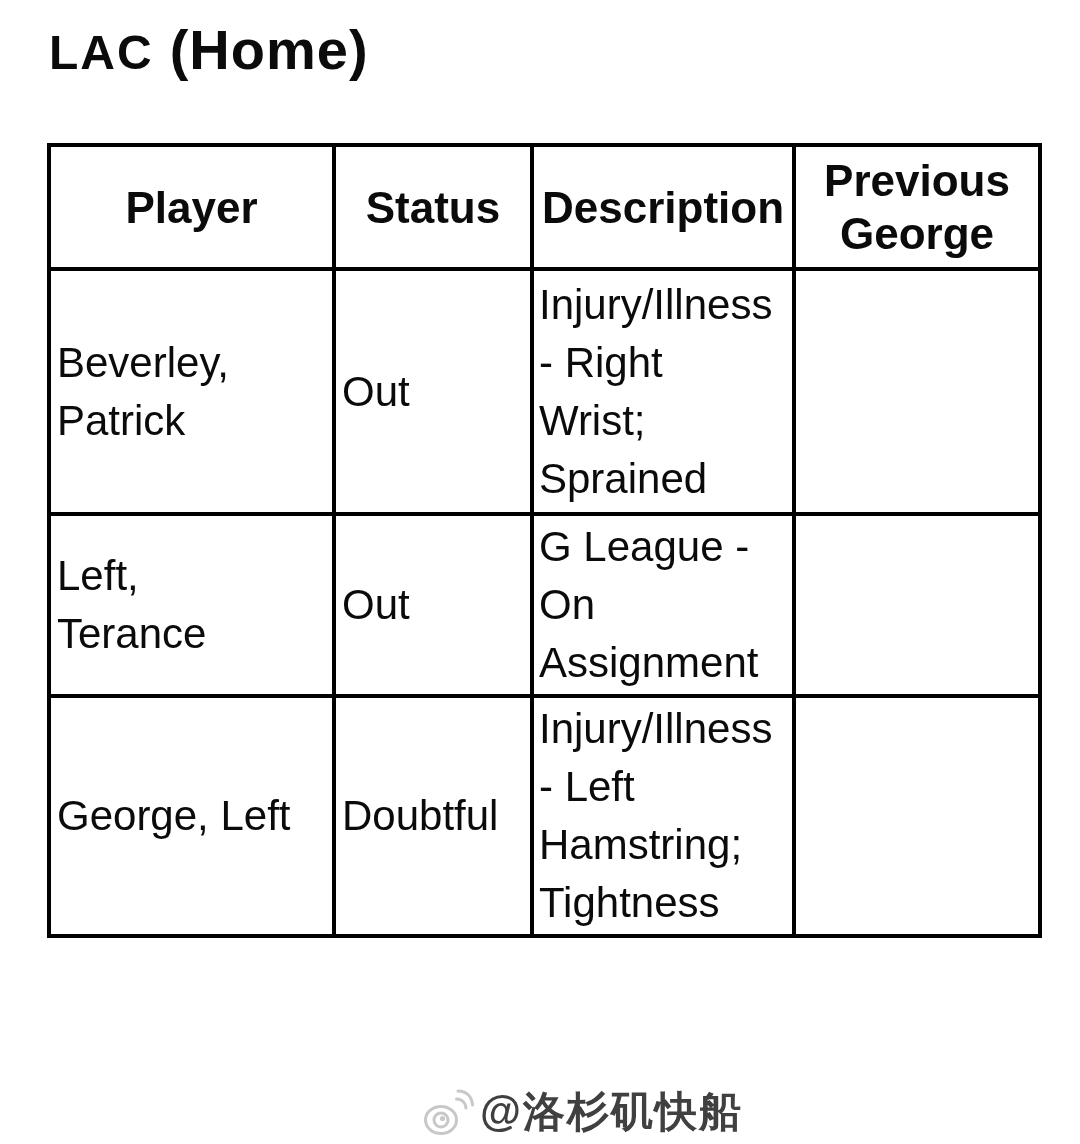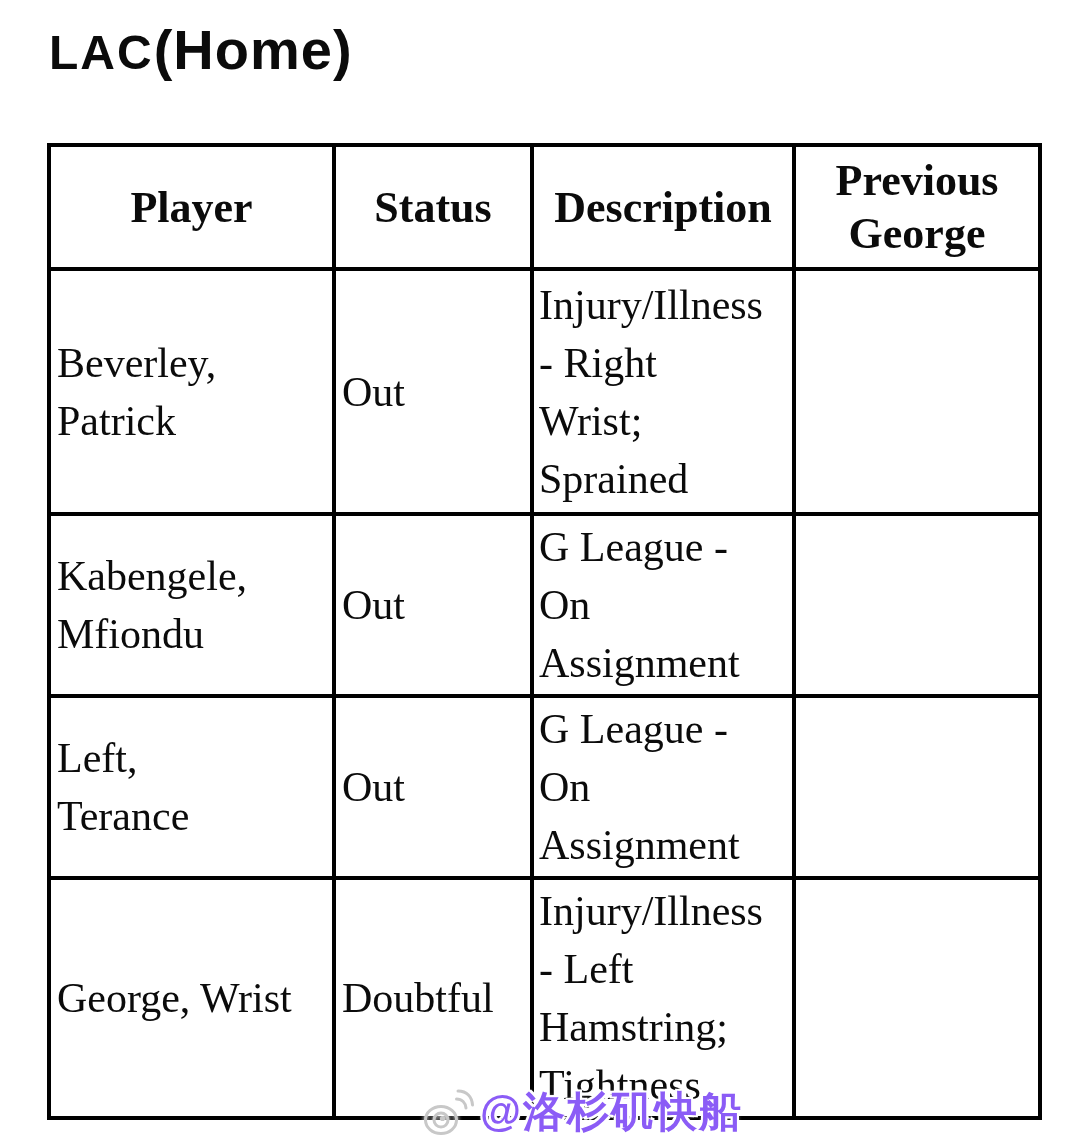--- a/index.html
+++ b/index.html
@@ -19,32 +19,31 @@
     white-space:nowrap;
   }
   .title .team {
     font-size:48px;
     font-weight:700;
     letter-spacing:2px;
   }
   .title .ctx {
     font-size:56px;
     font-weight:700;
-    margin-left:0;
+    margin-left:16px;
     letter-spacing:1px;
   }
 
   table.report {
     position:absolute;
     left:47px; top:143px;
     width:991px;
     border-collapse:collapse;
     table-layout:fixed;
     border:2px solid #000000;
-    font-family:Liberation Serif, serif;
   }
   col.c-player   { width:285px; }
   col.c-status   { width:198px; }
   col.c-desc     { width:262px; }
   col.c-prev     { width:246px; }
 
   th, td {
     border:4px solid #000;
     white-space:pre-line;
     overflow:hidden;
@@ -77,21 +76,21 @@
     position:absolute;
     left:422px; top:1084px;
     display:flex;
     align-items:center;
     gap:6px;
     z-index:5;
   }
   .watermark .wm-text {
     font-size:42px;
     font-weight:700;
-    color:#8b5cf6;
+    color:#404040;
     letter-spacing:2px;
     white-space:nowrap;
     text-shadow:
       -2px -2px 0 #ffffff, 2px -2px 0 #ffffff,
       -2px  2px 0 #ffffff, 2px  2px 0 #ffffff,
        0 0 4px #ffffff;
   }
   .watermark svg { display:block; filter:drop-shadow(0 0 2px #ffffff); }
 </style>
 </head>
@@ -121,40 +120,31 @@
     <tr class="r-0">
       <td>Beverley,
 Patrick</td>
       <td>Out</td>
       <td class="desc">Injury/Illness
 - Right
 Wrist;
 Sprained</td>
       <td></td>
     </tr>
-    <tr class="r-1">
-      <td>Kabengele,
-Mfiondu</td>
-      <td>Out</td>
-      <td class="desc">G League -
-On
-Assignment</td>
-      <td></td>
-    </tr>
     <tr class="r-2">
       <td>Left,
 Terance</td>
       <td>Out</td>
       <td class="desc">G League -
 On
 Assignment</td>
       <td></td>
     </tr>
     <tr class="r-3">
-      <td>George, Wrist</td>
+      <td>George, Left</td>
       <td>Doubtful</td>
       <td class="desc">Injury/Illness
 - Left
 Hamstring;
 Tightness</td>
       <td></td>
     </tr>
   </tbody>
 </table>
 

